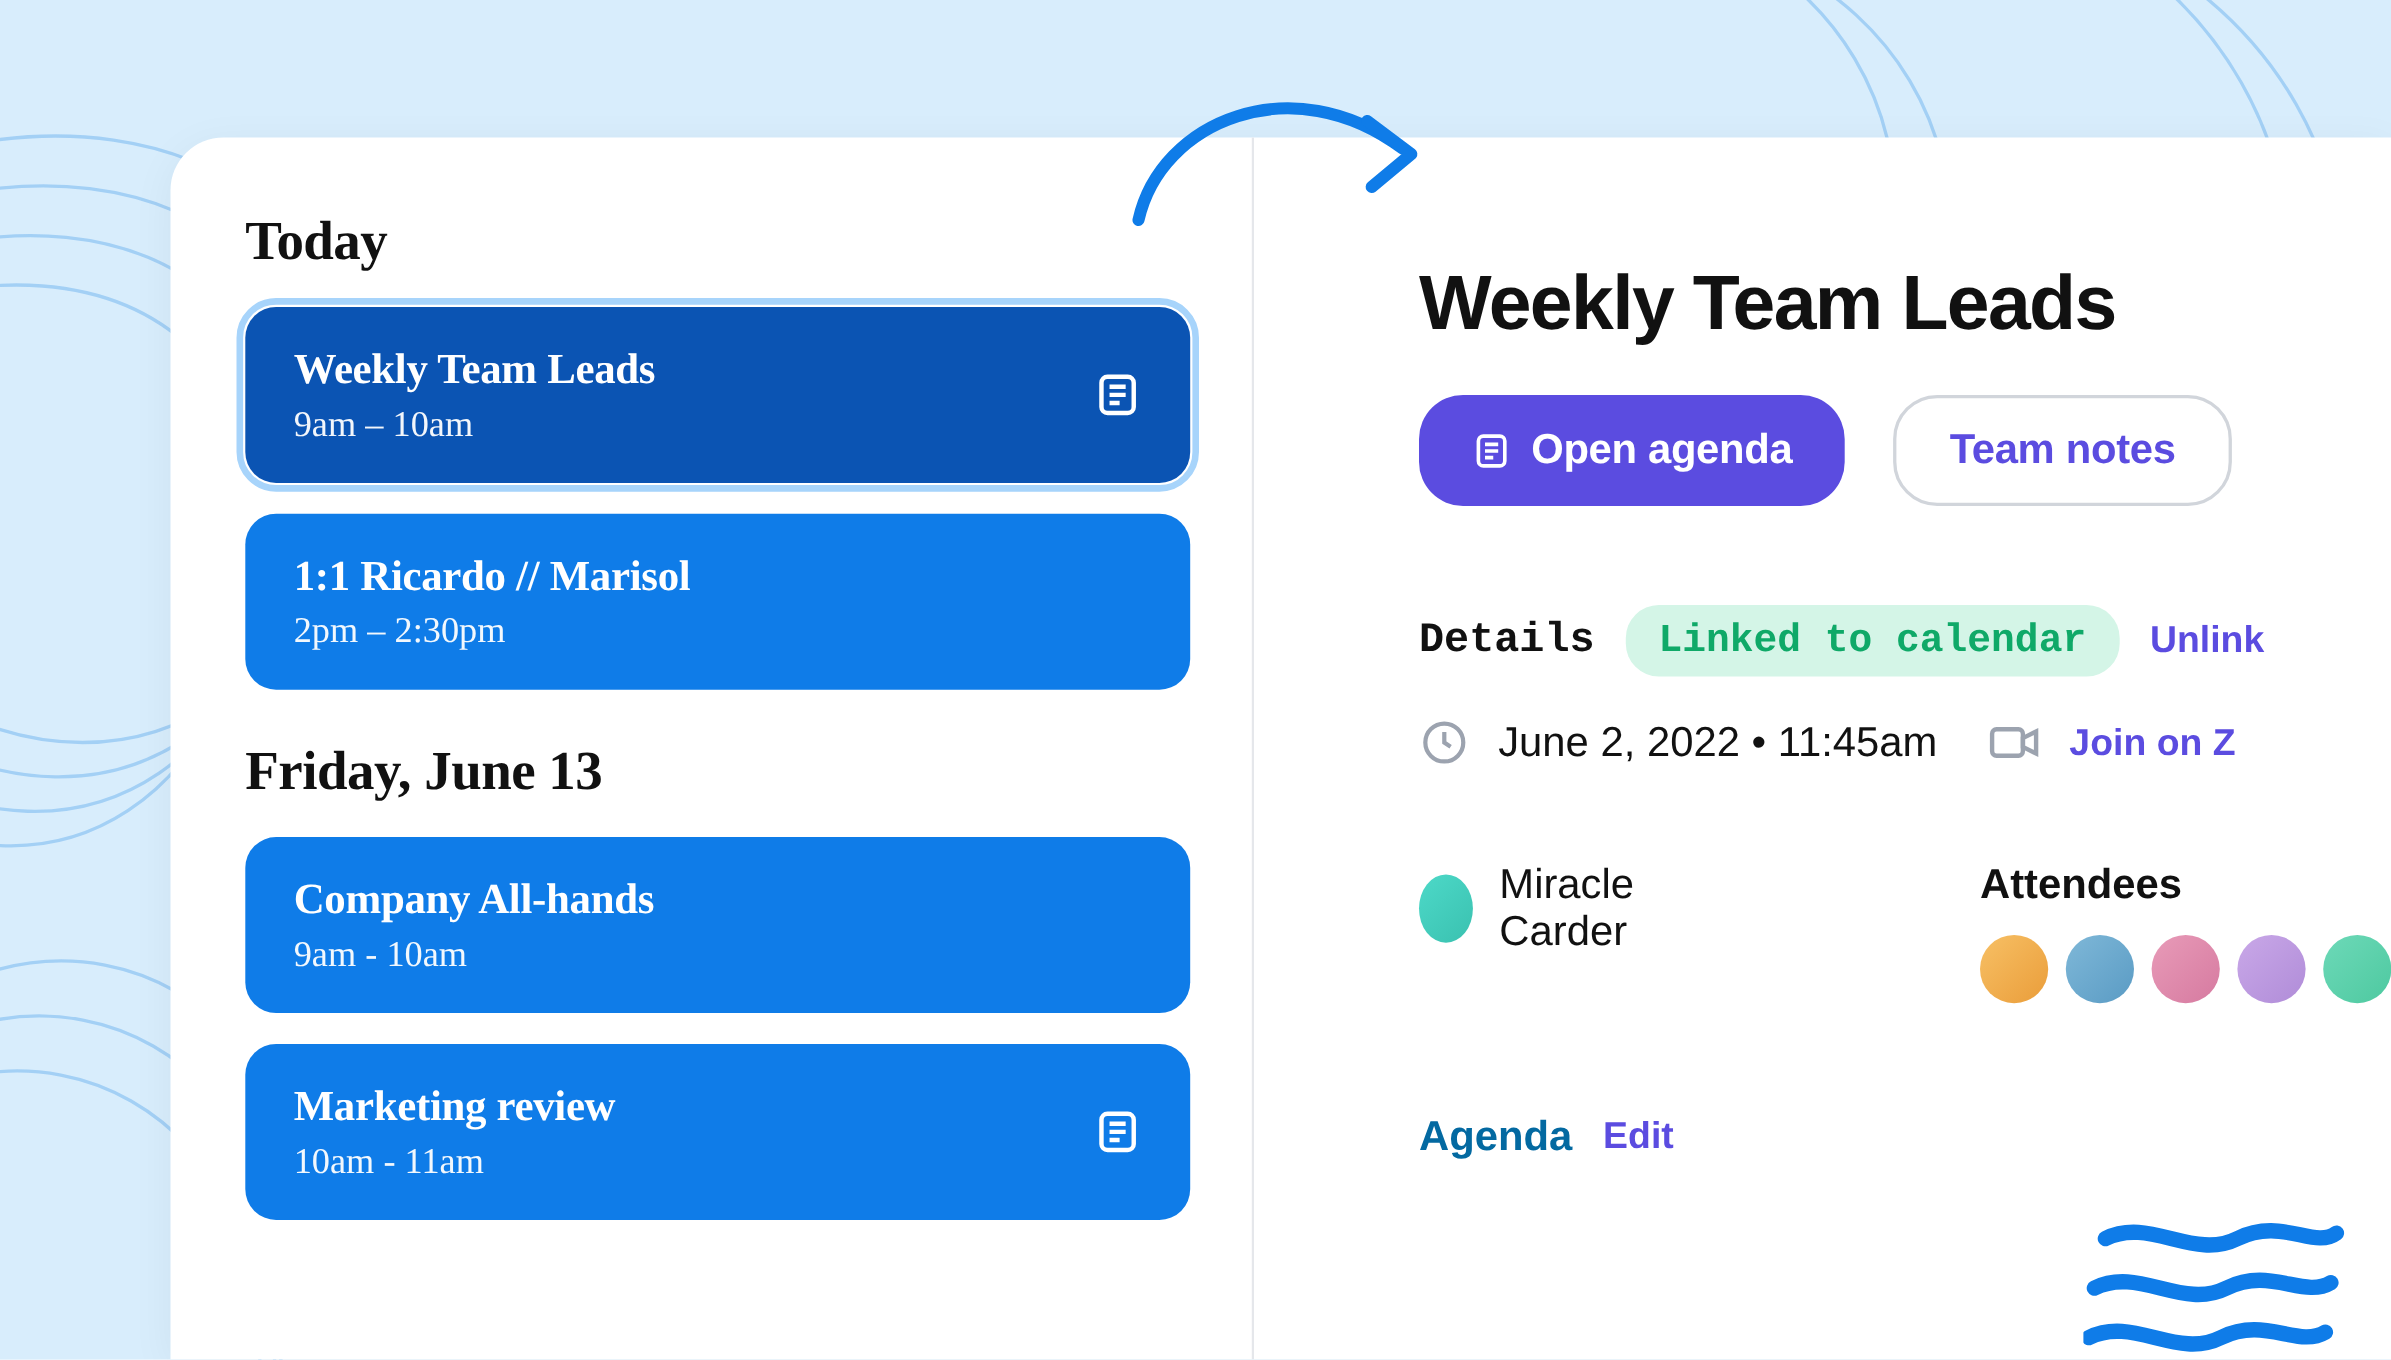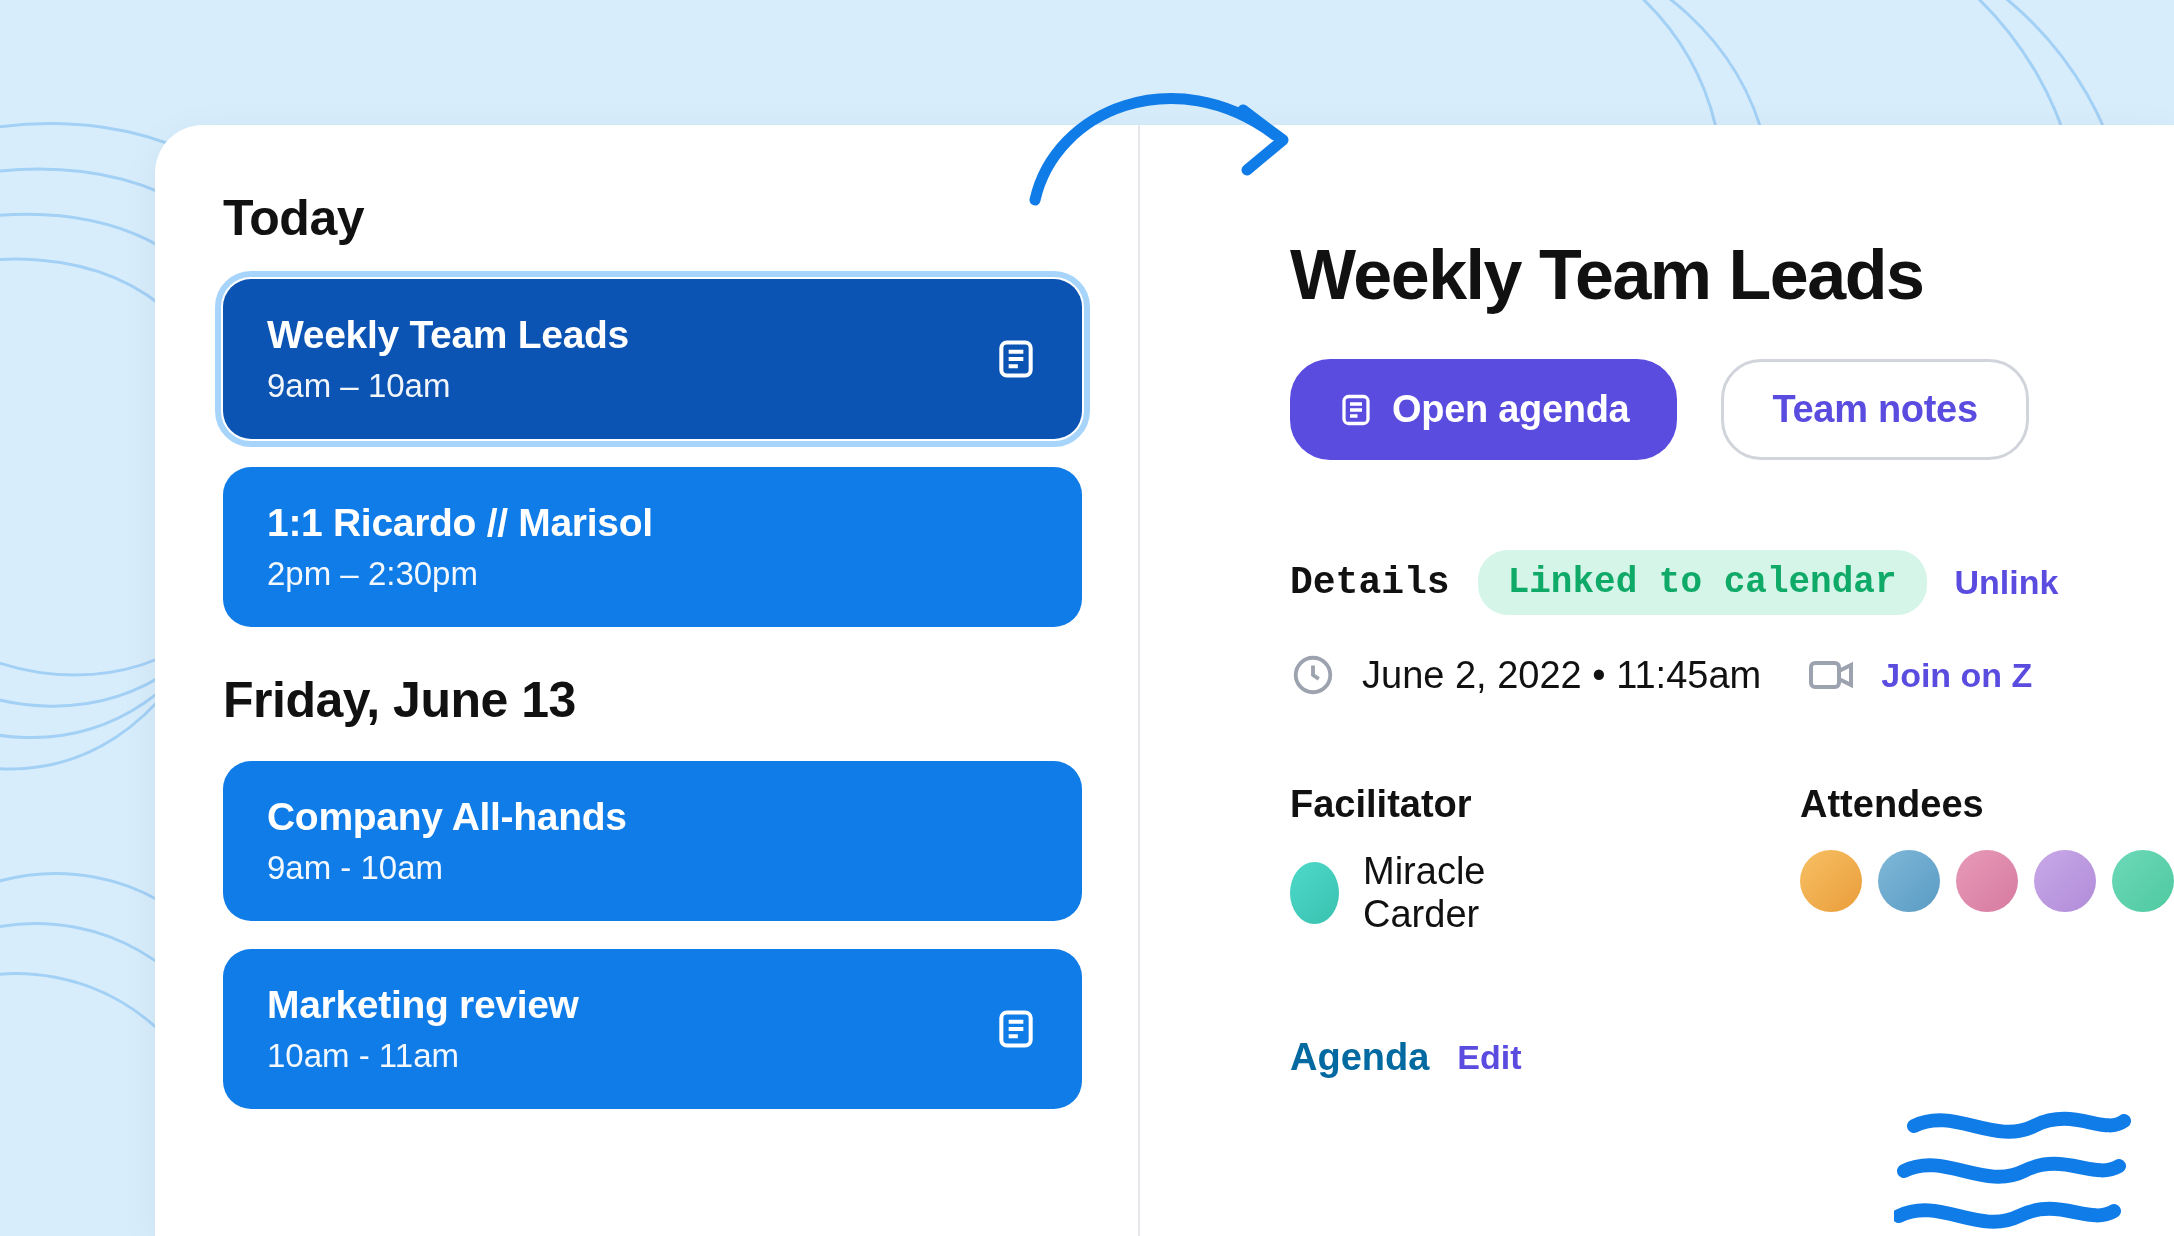--- a/index.html
+++ b/index.html
@@ -30,20 +30,21 @@
   display: flex;
   z-index: 2;
   box-shadow: 0 8px 40px rgba(0,0,0,0.05);
 }
 
 
 .left-panel {
   width: 985px;
   padding: 64px 56px 0 68px;
   border-right: 2px solid #e5e7eb;
+  font-family: Liberation Serif, serif;
 }
 
 .day-heading {
   font-size: 50px;
   font-weight: 800;
   color: #111;
   margin-bottom: 32px;
   letter-spacing: -0.5px;
 }
 
@@ -365,21 +366,20 @@
       <span class="datetime-text">June 2, 2022 • 11:45am</span>
       <svg class="video-icon" viewBox="0 0 24 24" fill="none" stroke="currentColor" stroke-width="2">
         <rect x="2" y="6" width="14" height="12" rx="2"></rect>
         <path d="M16 10l6-3v10l-6-3z"></path>
       </svg>
       <span class="link-purple">Join on Z</span>
     </div>
 
     <div class="people-row">
       <div>
-        <div class="people-col-label">Facilitator</div>
         <div class="facilitator-row">
           <span class="avatar avatar-0"></span>
           <span class="facilitator-name">Miracle Carder</span>
         </div>
       </div>
       <div>
         <div class="people-col-label">Attendees</div>
         <div class="attendees-avatars">
           <span class="avatar avatar-1"></span>
           <span class="avatar avatar-2"></span>

